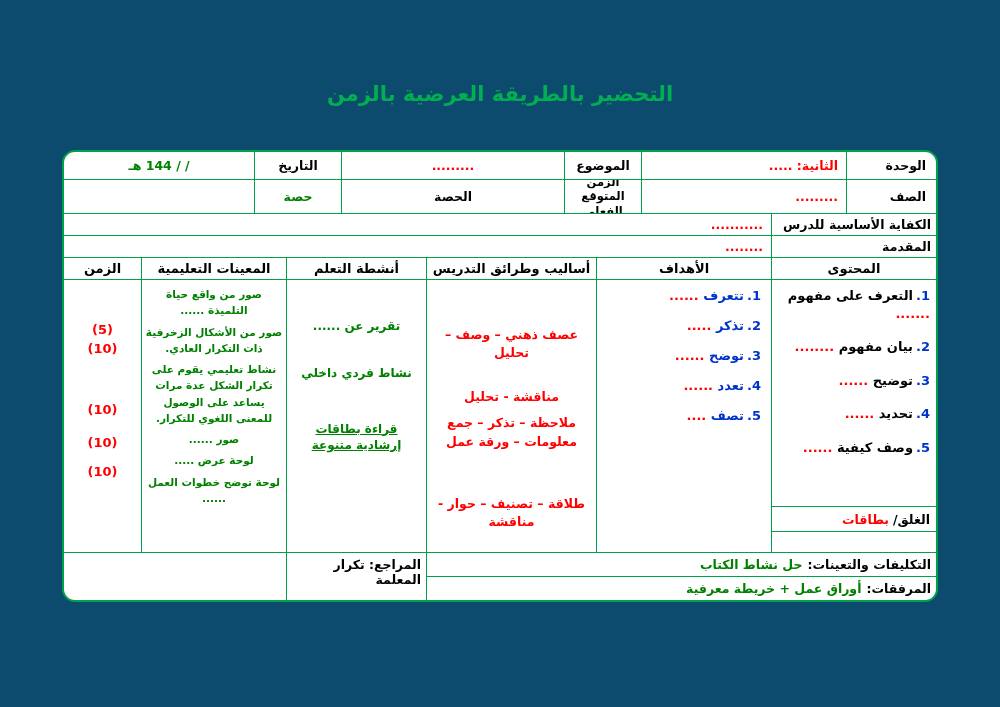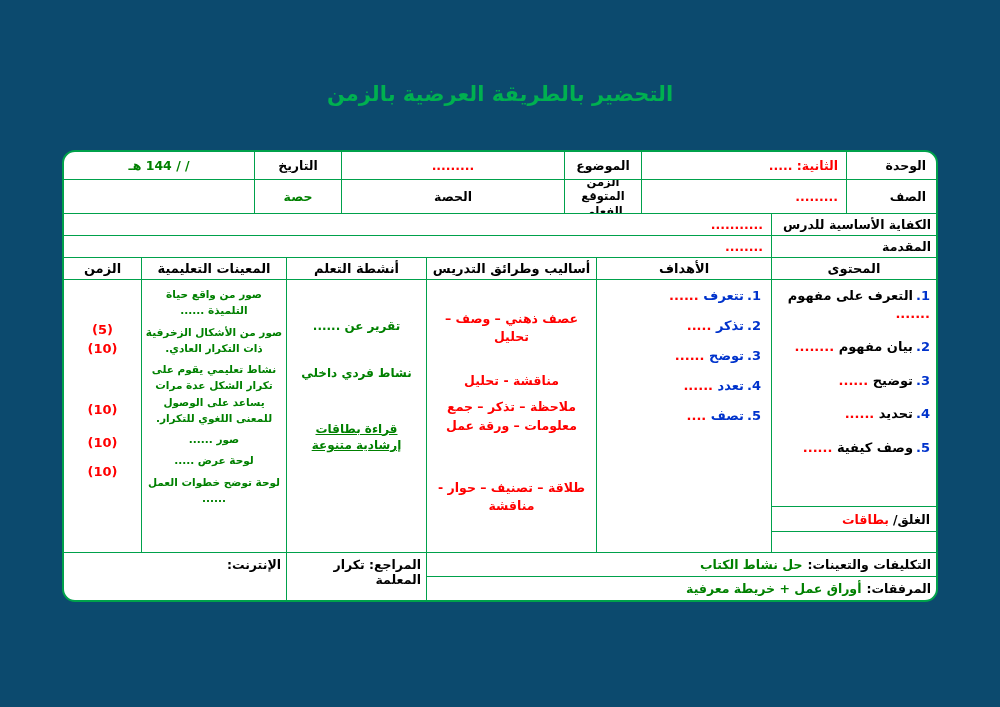--- a/index.html
+++ b/index.html
@@ -37,21 +37,21 @@
         align-items:stretch;font-size:12.5px;}
   .wlabel{width:165px;display:flex;align-items:center;border-left:1px solid var(--green-border);
           font-weight:bold;padding-right:5px;}
   .wvalue{flex:1;display:flex;align-items:center;padding-right:8px;
           color:var(--red);font-weight:bold;}
   
   .main{flex:1;display:flex;border-bottom:1px solid var(--green-border);min-height:0;}
   .col{display:flex;flex-direction:column;border-left:1px solid var(--green-border);min-height:0;}
   .c-content{width:165px;}
   .c-obj{width:175px;}
-  .c-methods{width:170px;}
+  .c-methods{width:170px;gap:16px;}
   .c-act{width:140px;}
   .c-aids{width:145px;}
   .c-time{flex:1;border-left:none;}
   .chead{height:22px;border-bottom:1px solid var(--green-border);display:flex;
          align-items:center;justify-content:center;font-weight:bold;font-size:13px;text-align:center;}
   .content-list{flex:1;padding:7px 6px 0 2px;}
   .citem{margin-bottom:16px;font-size:13px;font-weight:bold;line-height:1.35;}
   .citem .num{color:var(--blue);margin-left:3px;}
   .dots{color:var(--red);}
   .closing{height:26px;border-top:1px solid var(--green-border);border-bottom:1px solid var(--green-border);
@@ -200,19 +200,16 @@
         </div>
         <div class="brow last">
           <span class="blab">المرفقات:</span>
           <span class="bval">أوراق عمل + خريطة معرفية</span>
         </div>
       </div>
       <div class="bmid">
         <span class="blab">المراجع:</span>
         <span>تكرار المعلمة</span>
       </div>
-      <div class="bleft">
-        <span class="blab">الإنترنت:</span>
-      </div>
     </div>
 
   </div>
 </div>
 
 </body></html>

